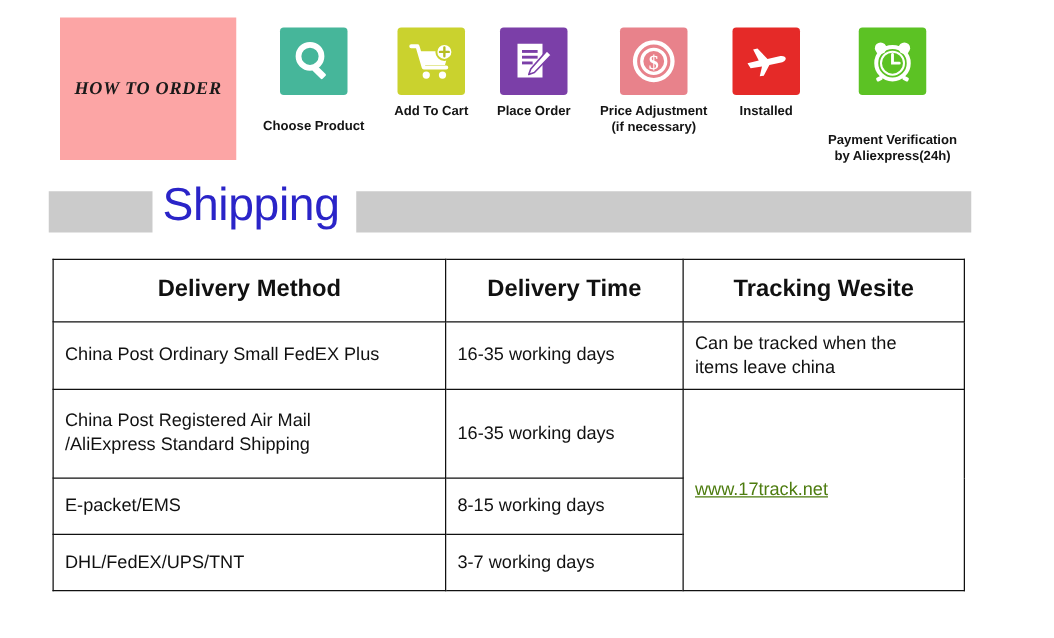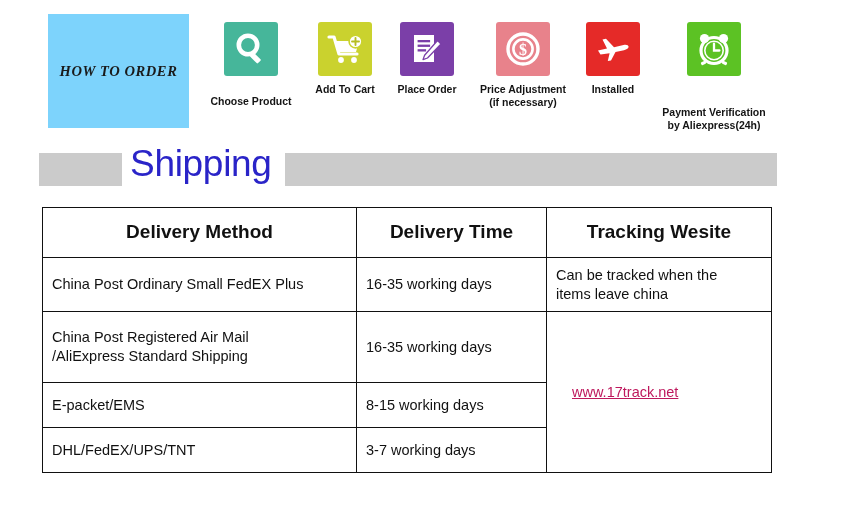--- a/index.html
+++ b/index.html
@@ -22,21 +22,21 @@
     top: 0;
     width: 843px;
     height: 140px;
   }
   .how-box {
     position: absolute;
     left: 48px;
     top: 14px;
     width: 141px;
     height: 114px;
-    background: #7dd3fc;
+    background: #fca5a5;
     display: flex;
     align-items: center;
     justify-content: center;
   }
   .how-box-label {
     font-family: "Liberation Serif", serif;
     font-style: italic;
     font-weight: bold;
     font-size: 14.5px;
     color: #1a1a1a;
@@ -154,25 +154,24 @@
   .row-b td { height: 70px; }
   .row-c td { height: 44px; }
   .row-d td { height: 44px; }
 
   .cell-multiline { white-space: pre-line; }
 
   .track-cell {
     vertical-align: middle;
   }
   .track-link {
-    color: #be185d;
+    color: #4d7c0f;
     text-decoration: underline;
     font-size: 14.5px;
     cursor: pointer;
-    margin-left: 16px;
   }
 </style>
 </head>
 <body>
 
 <div class="how-section">
 
   <div class="how-box">
     <span class="how-box-label">HOW  TO  ORDER</span>
   </div>

